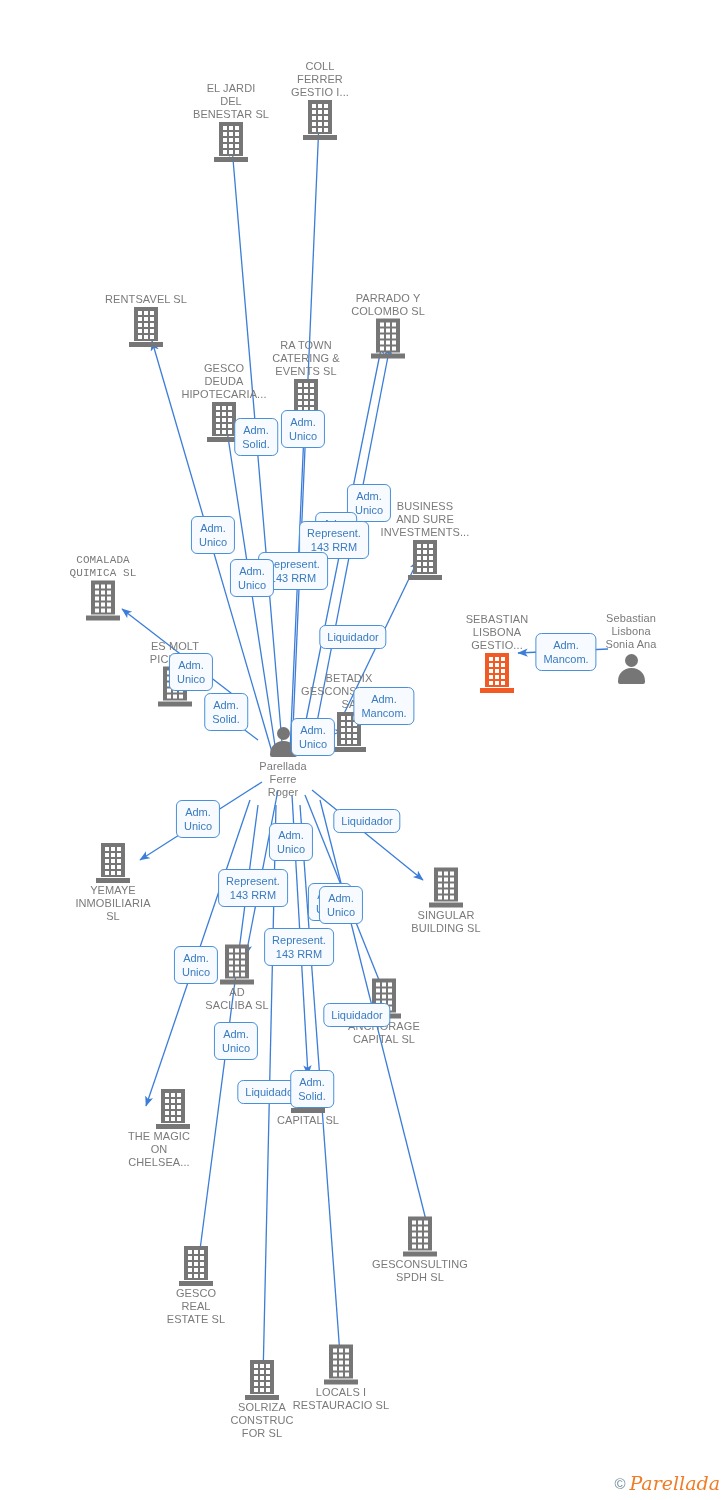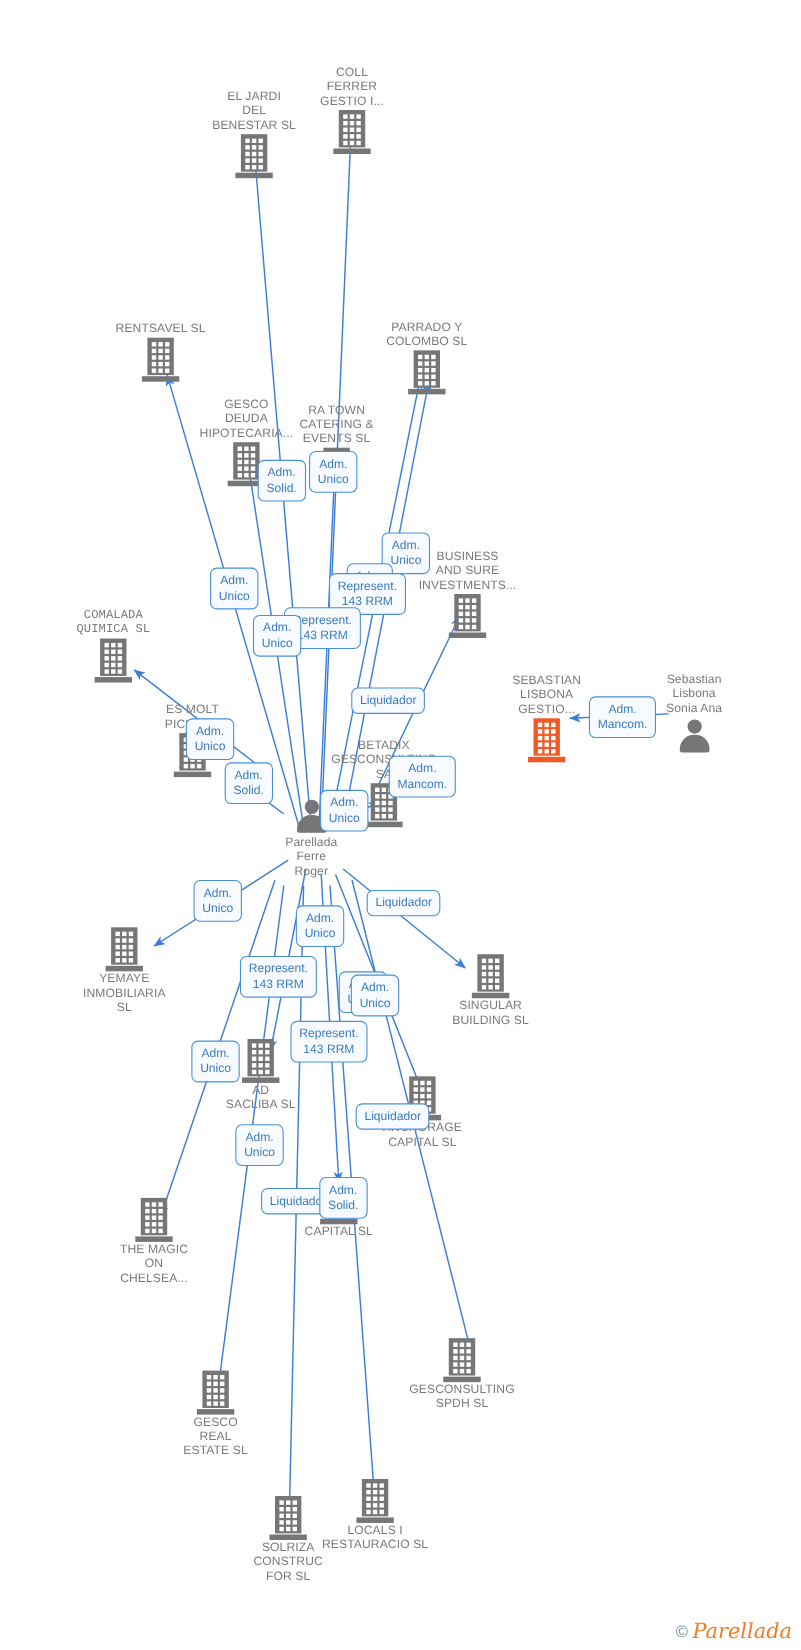--- a/index.html
+++ b/index.html
@@ -168,21 +168,21 @@
             <div class="win" style="left: 21px; top: 22px;"></div>
             <div class="win" style="left: 9px; top: 28px;"></div>
             <div class="win" style="left: 15px; top: 28px;"></div>
             <div class="win" style="left: 21px; top: 28px;"></div>
           </div>
         </div>
         <div class="cap">GESCO
 DEUDA
 HIPOTECARIA...</div>
       </div>
-      <div class="node capfirst" style="left: 306px; top: 407px;">
+      <div class="node capfirst" style="left: 306px; top: 379px;">
         <div class="glyph">
           <div class="bld">
             <div class="body"></div>
             <div class="base"></div>
             <div class="win" style="left: 9px; top: 4px;"></div>
             <div class="win" style="left: 15px; top: 4px;"></div>
             <div class="win" style="left: 21px; top: 4px;"></div>
             <div class="win" style="left: 9px; top: 10px;"></div>
             <div class="win" style="left: 15px; top: 10px;"></div>
             <div class="win" style="left: 21px; top: 10px;"></div>
@@ -493,21 +493,21 @@
             <div class="win" style="left: 9px; top: 22px;"></div>
             <div class="win" style="left: 15px; top: 22px;"></div>
             <div class="win" style="left: 21px; top: 22px;"></div>
             <div class="win" style="left: 9px; top: 28px;"></div>
             <div class="win" style="left: 15px; top: 28px;"></div>
             <div class="win" style="left: 21px; top: 28px;"></div>
           </div>
         </div>
         <div class="cap">CAPITAL  SL</div>
       </div>
-      <div class="node" style="left: 140px; top: 1129px;">
+      <div class="node" style="left: 140px; top: 1129px; align-items: flex-end;">
         <div class="glyph">
           <div class="bld">
             <div class="body"></div>
             <div class="base"></div>
             <div class="win" style="left: 9px; top: 4px;"></div>
             <div class="win" style="left: 15px; top: 4px;"></div>
             <div class="win" style="left: 21px; top: 4px;"></div>
             <div class="win" style="left: 9px; top: 10px;"></div>
             <div class="win" style="left: 15px; top: 10px;"></div>
             <div class="win" style="left: 21px; top: 10px;"></div>

